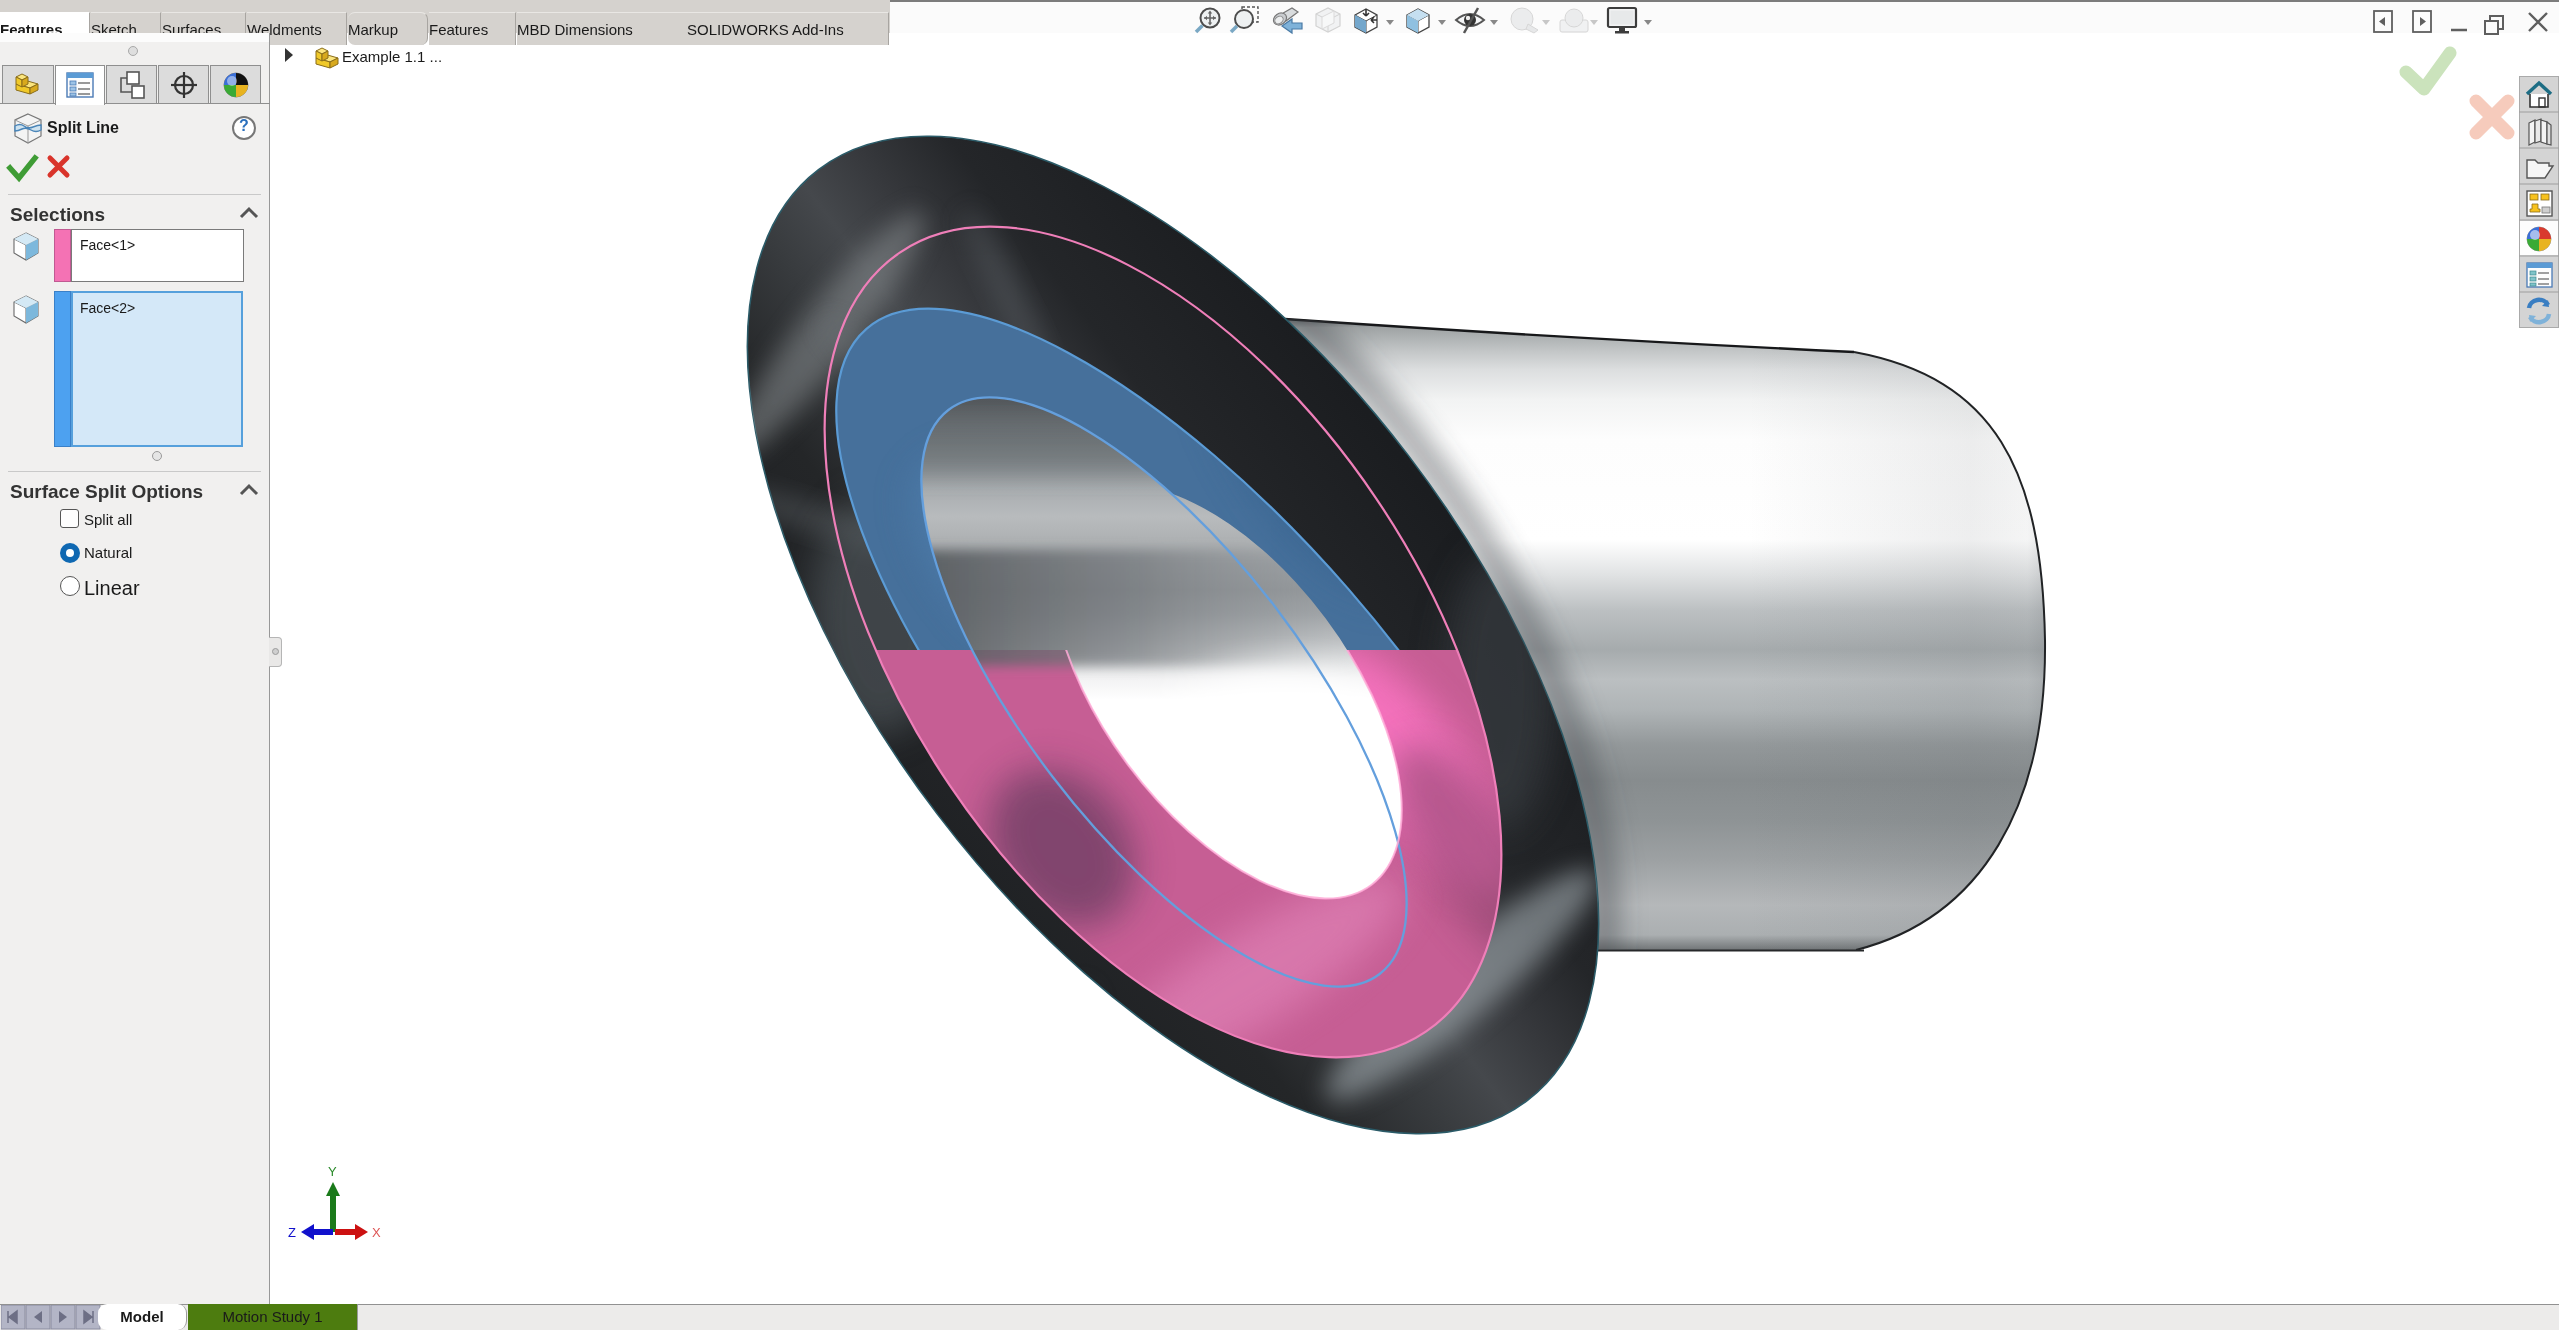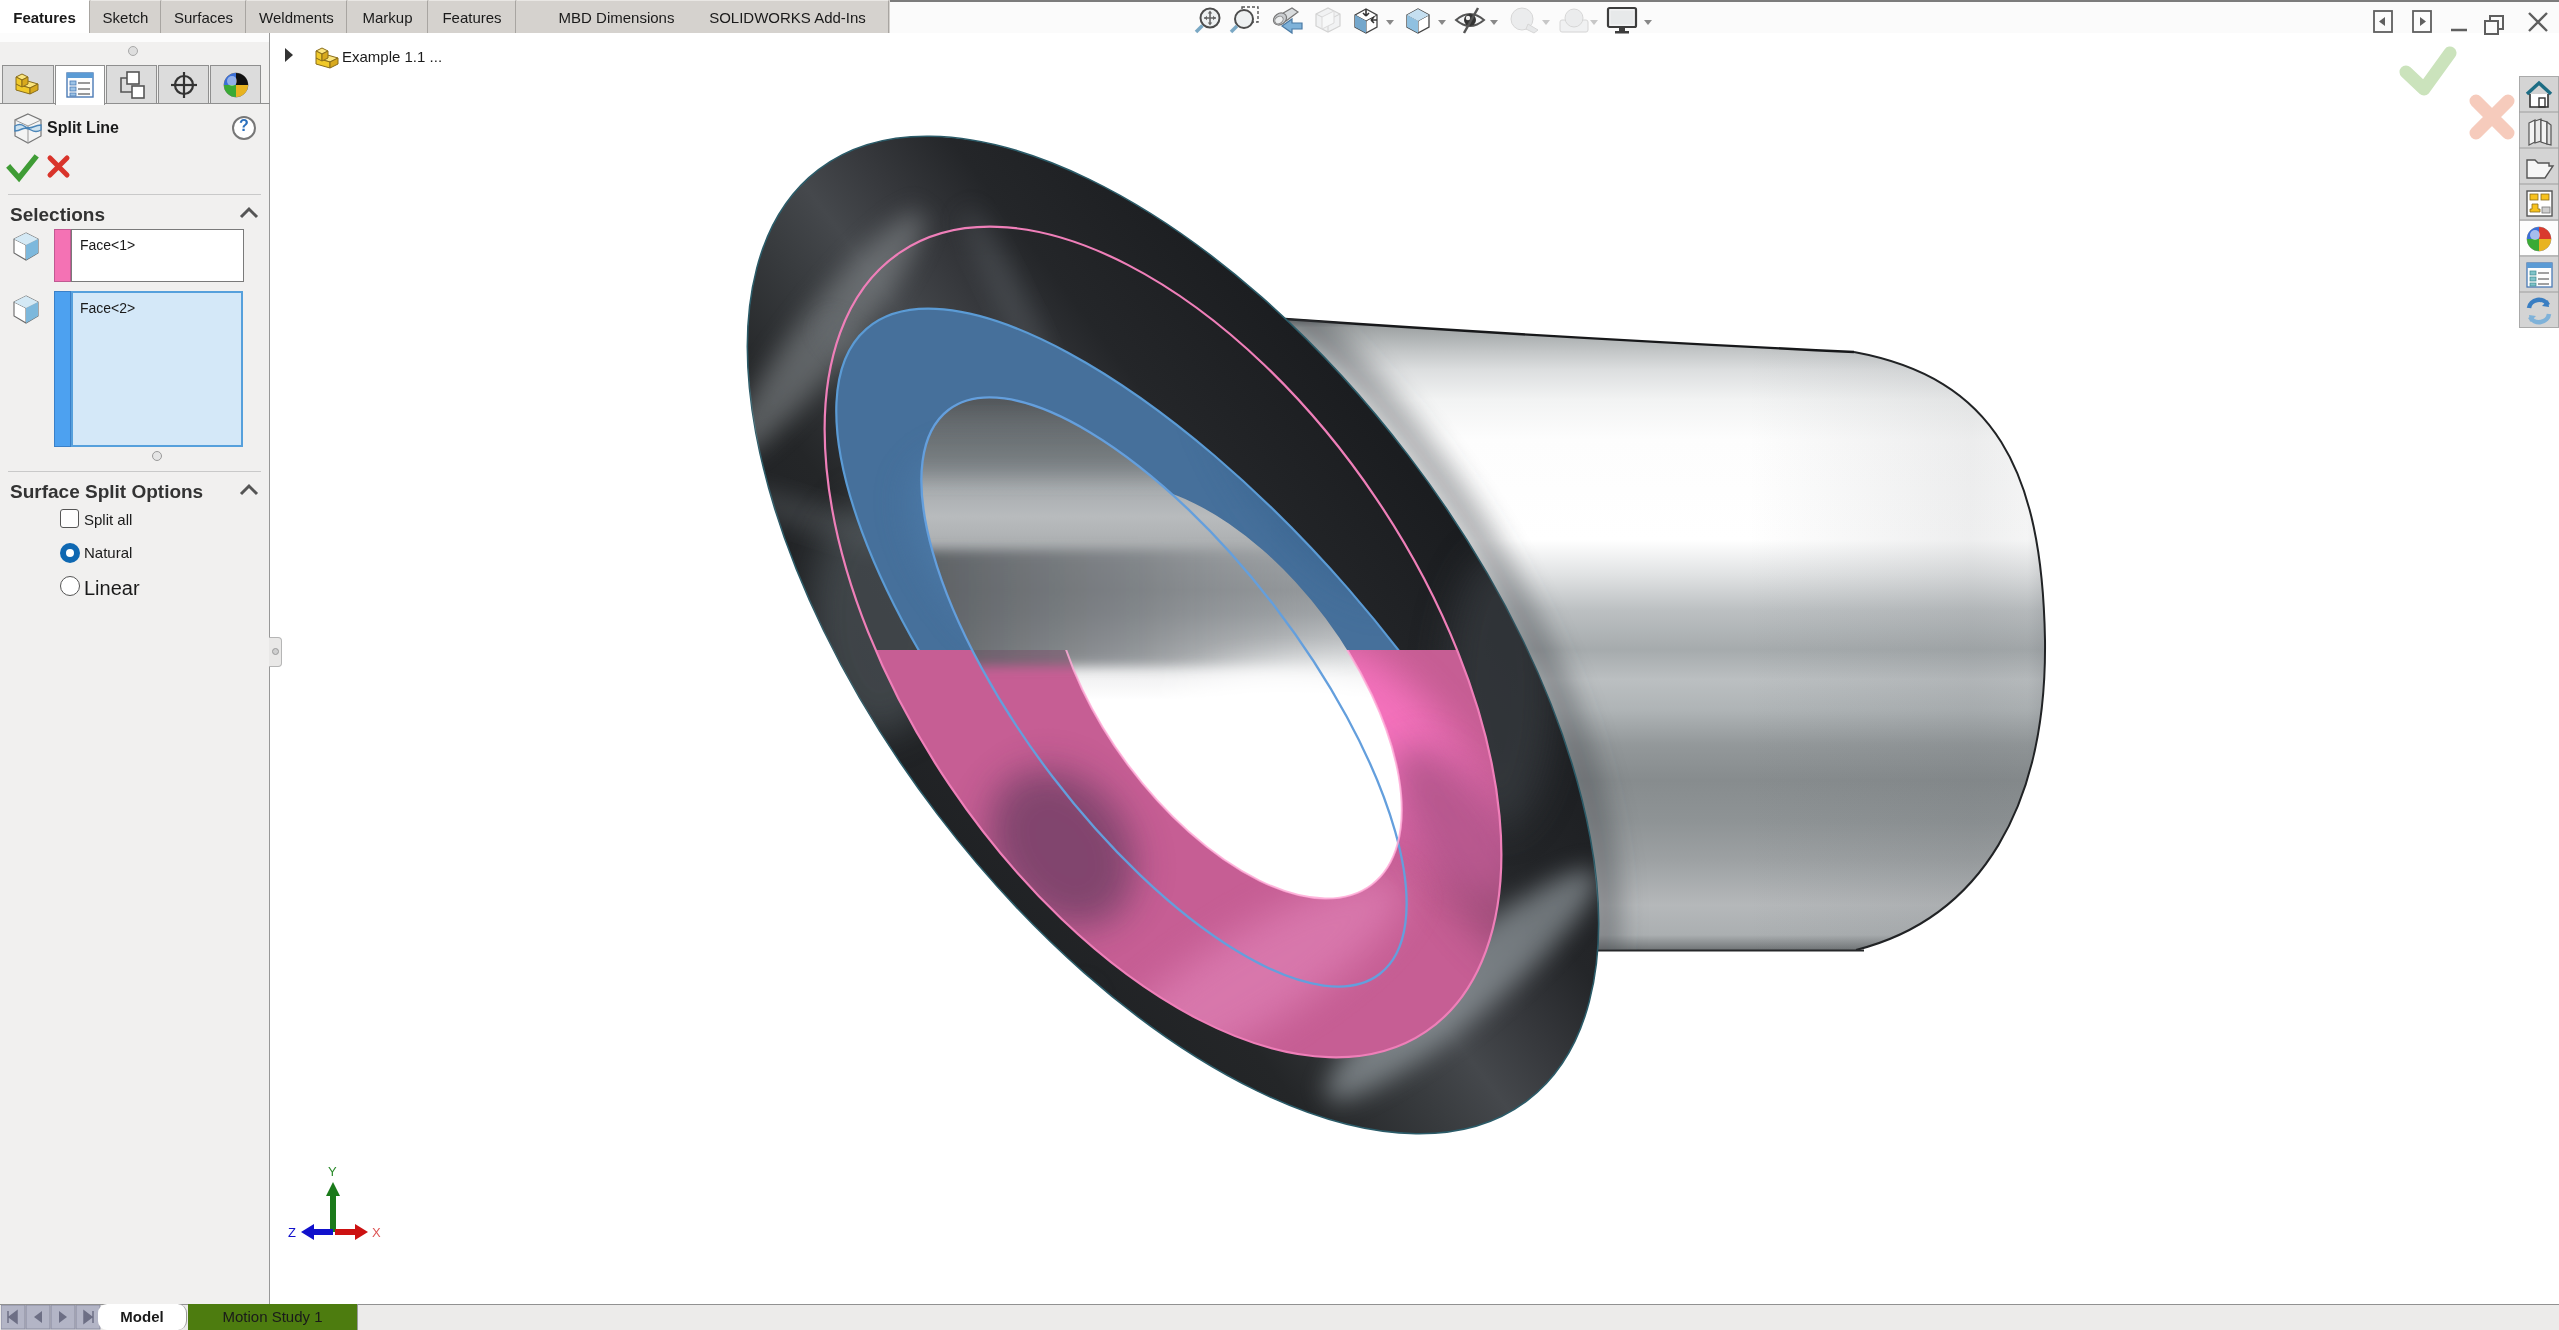--- a/index.html
+++ b/index.html
@@ -3,21 +3,21 @@
 <meta charset="utf-8">
 <style>
   * { margin:0; padding:0; box-sizing:border-box; }
   html,body { width:2559px; height:1330px; overflow:hidden; background:#fff;
     font-family:"Liberation Sans", sans-serif; }
   .abs { position:absolute; }
 
   
   #menubar { position:absolute; left:0; top:0; width:2559px; height:33px; background:#fbfbfb; border-top:2px solid #7c7c7c; }
   #tabstrip { position:absolute; left:0; top:0; width:890px; height:33px; background:#d5d2ce; }
-  .mtab { position:absolute; top:0; height:33px; line-height:33px; text-align:center;
+  .mtab { position:absolute; top:12px; height:33px; line-height:33px; 
     font-size:15px; color:#1a1a1a; background:#d5d2ce; border-right:1px solid #a8a5a1; border-top:1px solid #e9e7e4;}
   .mtab.active { background:#ffffff; font-weight:bold; border-top:1px solid #fff; }
 
   
   #lpanel { position:absolute; left:0; top:33px; width:270px; height:1271px; background:#f1f0ef; border-right:1px solid #989898; }
   .sep { position:absolute; left:8px; width:253px; height:0; border-top:1px solid #c9c9c9; }
   .grouphdr { position:absolute; left:10px; font-size:19px; font-weight:bold; color:#333; }
   .ptext { font-size:14px; color:#1a1a1a; }
 
   
@@ -216,21 +216,21 @@
   <text x="288" y="1237" font-size="13" fill="#1111cc" font-family="Liberation Sans">Z</text>
 </svg>
 </div>
 
 <div id="menubar"></div>
 <div id="tabstrip">
   <div class="mtab active" style="left:0;width:90px;">Features</div>
   <div class="mtab" style="left:91px;width:70px;">Sketch</div>
   <div class="mtab" style="left:162px;width:84px;">Surfaces</div>
   <div class="mtab" style="left:247px;width:100px;">Weldments</div>
-  <div class="mtab" style="left:348px;width:80px;">Markup</div>
+  <div class="mtab" style="left:348px;width:80px;border-radius:7px;">Markup</div>
   <div class="mtab" style="left:429px;width:87px;">Features</div>
   <div class="mtab" style="left:517px;width:200px;">MBD Dimensions</div>
   <div class="mtab" style="left:687px;width:202px;">SOLIDWORKS Add-Ins</div>
 </div>
 
 <div id="lpanel"></div>
 <div id="panelcontent" class="abs" style="left:0;top:0;width:270px;height:1304px;">
   <div class="abs" style="left:0;top:33px;width:269px;height:9px;background:#fcfcfc;"></div>
 
   <div class="abs" style="left:128px;top:46px;width:10px;height:10px;border-radius:50%;background:#dedede;border:1px solid #a8a8a8;"></div>

